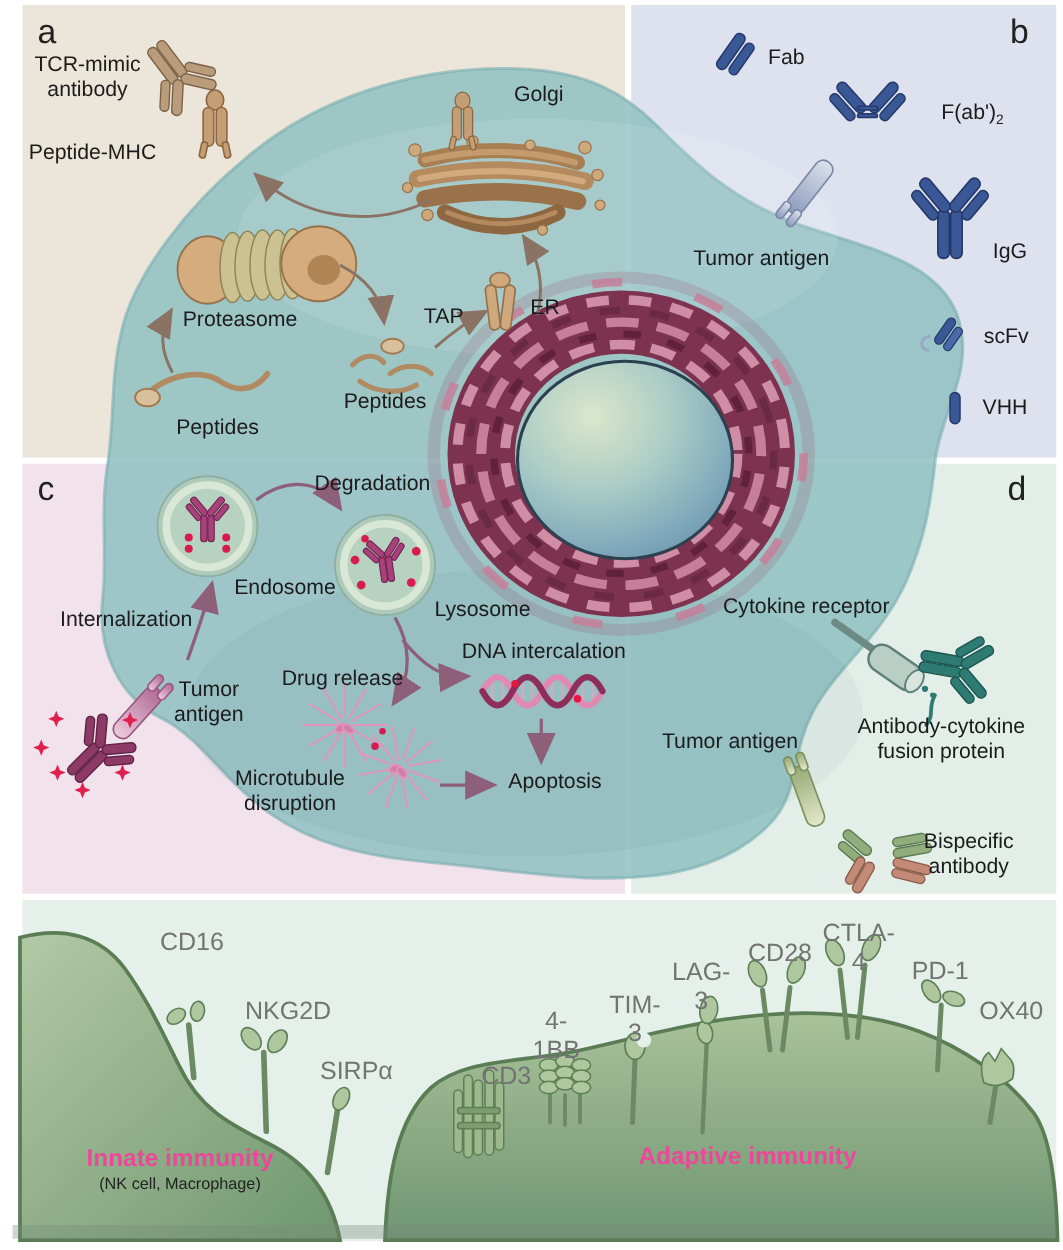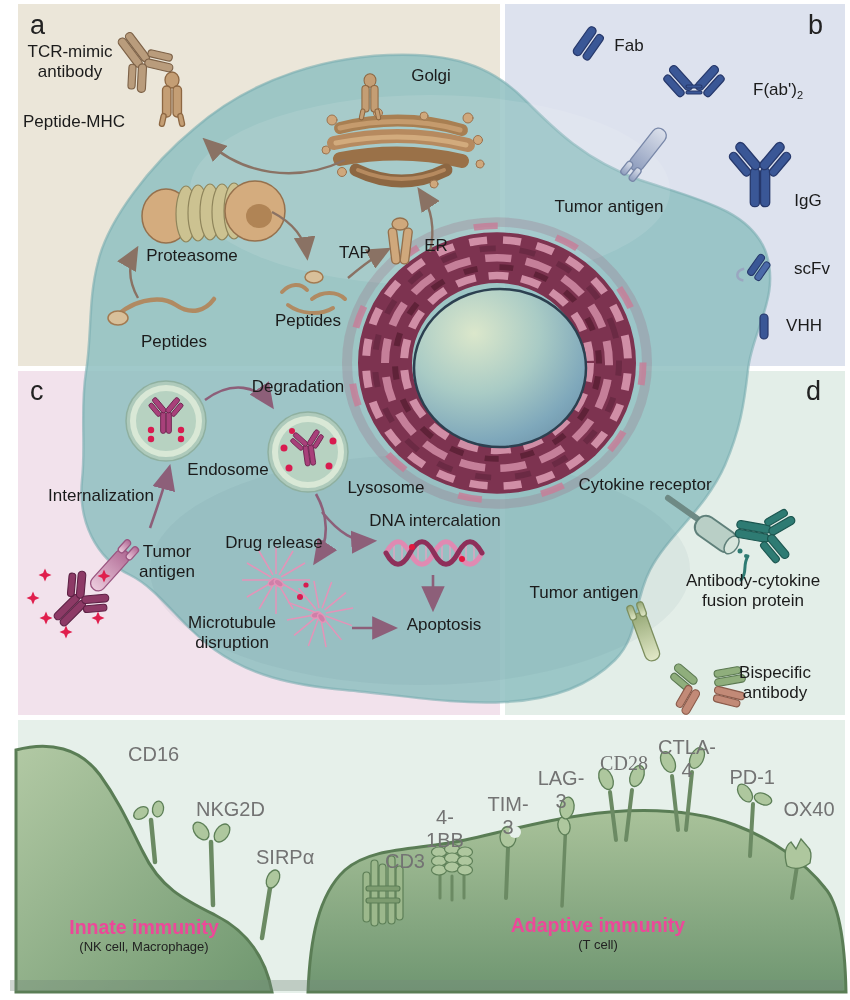--- a/index.html
+++ b/index.html
@@ -422,21 +422,21 @@
   <div class="lbl" style="left:266px;top:311px;width:84px;">Peptides</div>
   <div class="lbl" style="left:332px;top:243px;width:46px;">TAP</div>
   <div class="lbl" style="left:418px;top:236px;width:36px;">ER</div>
 
   <div class="lbl" style="left:606px;top:36px;width:46px;">Fab</div>
   <div class="lbl" style="left:736px;top:80px;width:84px;">
     <span>F(ab')</span><sub>2</sub>
   </div>
   <div class="lbl" style="left:546px;top:197px;width:126px;">Tumor antigen</div>
   <div class="lbl" style="left:786px;top:191px;width:44px;">IgG</div>
-  <div class="lbl" style="left:780px;top:259px;width:50px;text-align:right;">scFv</div>
+  <div class="lbl" style="left:780px;top:259px;width:50px;">scFv</div>
   <div class="lbl" style="left:778px;top:316px;width:52px;">VHH</div>
 
   <div class="lbl" style="left:238px;top:377px;width:120px;">Degradation</div>
   <div class="lbl" style="left:174px;top:460px;width:108px;">Endosome</div>
   <div class="lbl" style="left:336px;top:478px;width:100px;">Lysosome</div>
   <div class="lbl" style="left:40px;top:486px;width:122px;">Internalization</div>
   <div class="lbl" style="left:134px;top:542px;width:66px;">
     <span>Tumor</span><br><span>antigen</span>
   </div>
   <div class="lbl" style="left:222px;top:509px;width:104px;margin-top:24px;">Drug release</div>
@@ -455,27 +455,26 @@
     <span>Bispecific</span><br><span>antibody</span>
   </div>
 
   <div class="rlbl" style="left:128px;top:743px;width:50px;">CD16</div>
   <div class="rlbl" style="left:196px;top:798px;width:64px;">NKG2D</div>
   <div class="rlbl" style="left:256px;top:846px;width:56px;">SIRPα</div>
   <div class="rlbl" style="left:384px;top:850px;width:42px;">CD3</div>
   <div class="rlbl" style="left:420px;top:806px;width:50px;">4-1BB</div>
   <div class="rlbl" style="left:482px;top:793px;width:52px;">TIM-3</div>
   <div class="rlbl" style="left:533px;top:767px;width:56px;">LAG-3</div>
-  <div class="rlbl" style="left:598px;top:752px;width:52px;font-family:Liberation Serif, serif;">CD28</div>
+  <div class="rlbl" style="left:598px;top:752px;width:52px;">CD28</div>
   <div class="rlbl" style="left:656px;top:736px;width:62px;">CTLA-4</div>
   <div class="rlbl" style="left:729px;top:766px;width:46px;text-align:right;">PD-1</div>
   <div class="rlbl" style="left:782px;top:798px;width:54px;">OX40</div>
 
   <div class="cellcap" style="left:48px;top:916px;width:192px;">
     <div class="celltitle">Innate immunity</div>
     <div class="cellsub">(NK cell, Macrophage)</div>
   </div>
   <div class="cellcap" style="left:486px;top:914px;width:224px;">
     <div class="celltitle">Adaptive immunity</div>
-    <div class="cellsub">(T cell)</div>
   </div>
 
 </div>
 
 </body></html>

